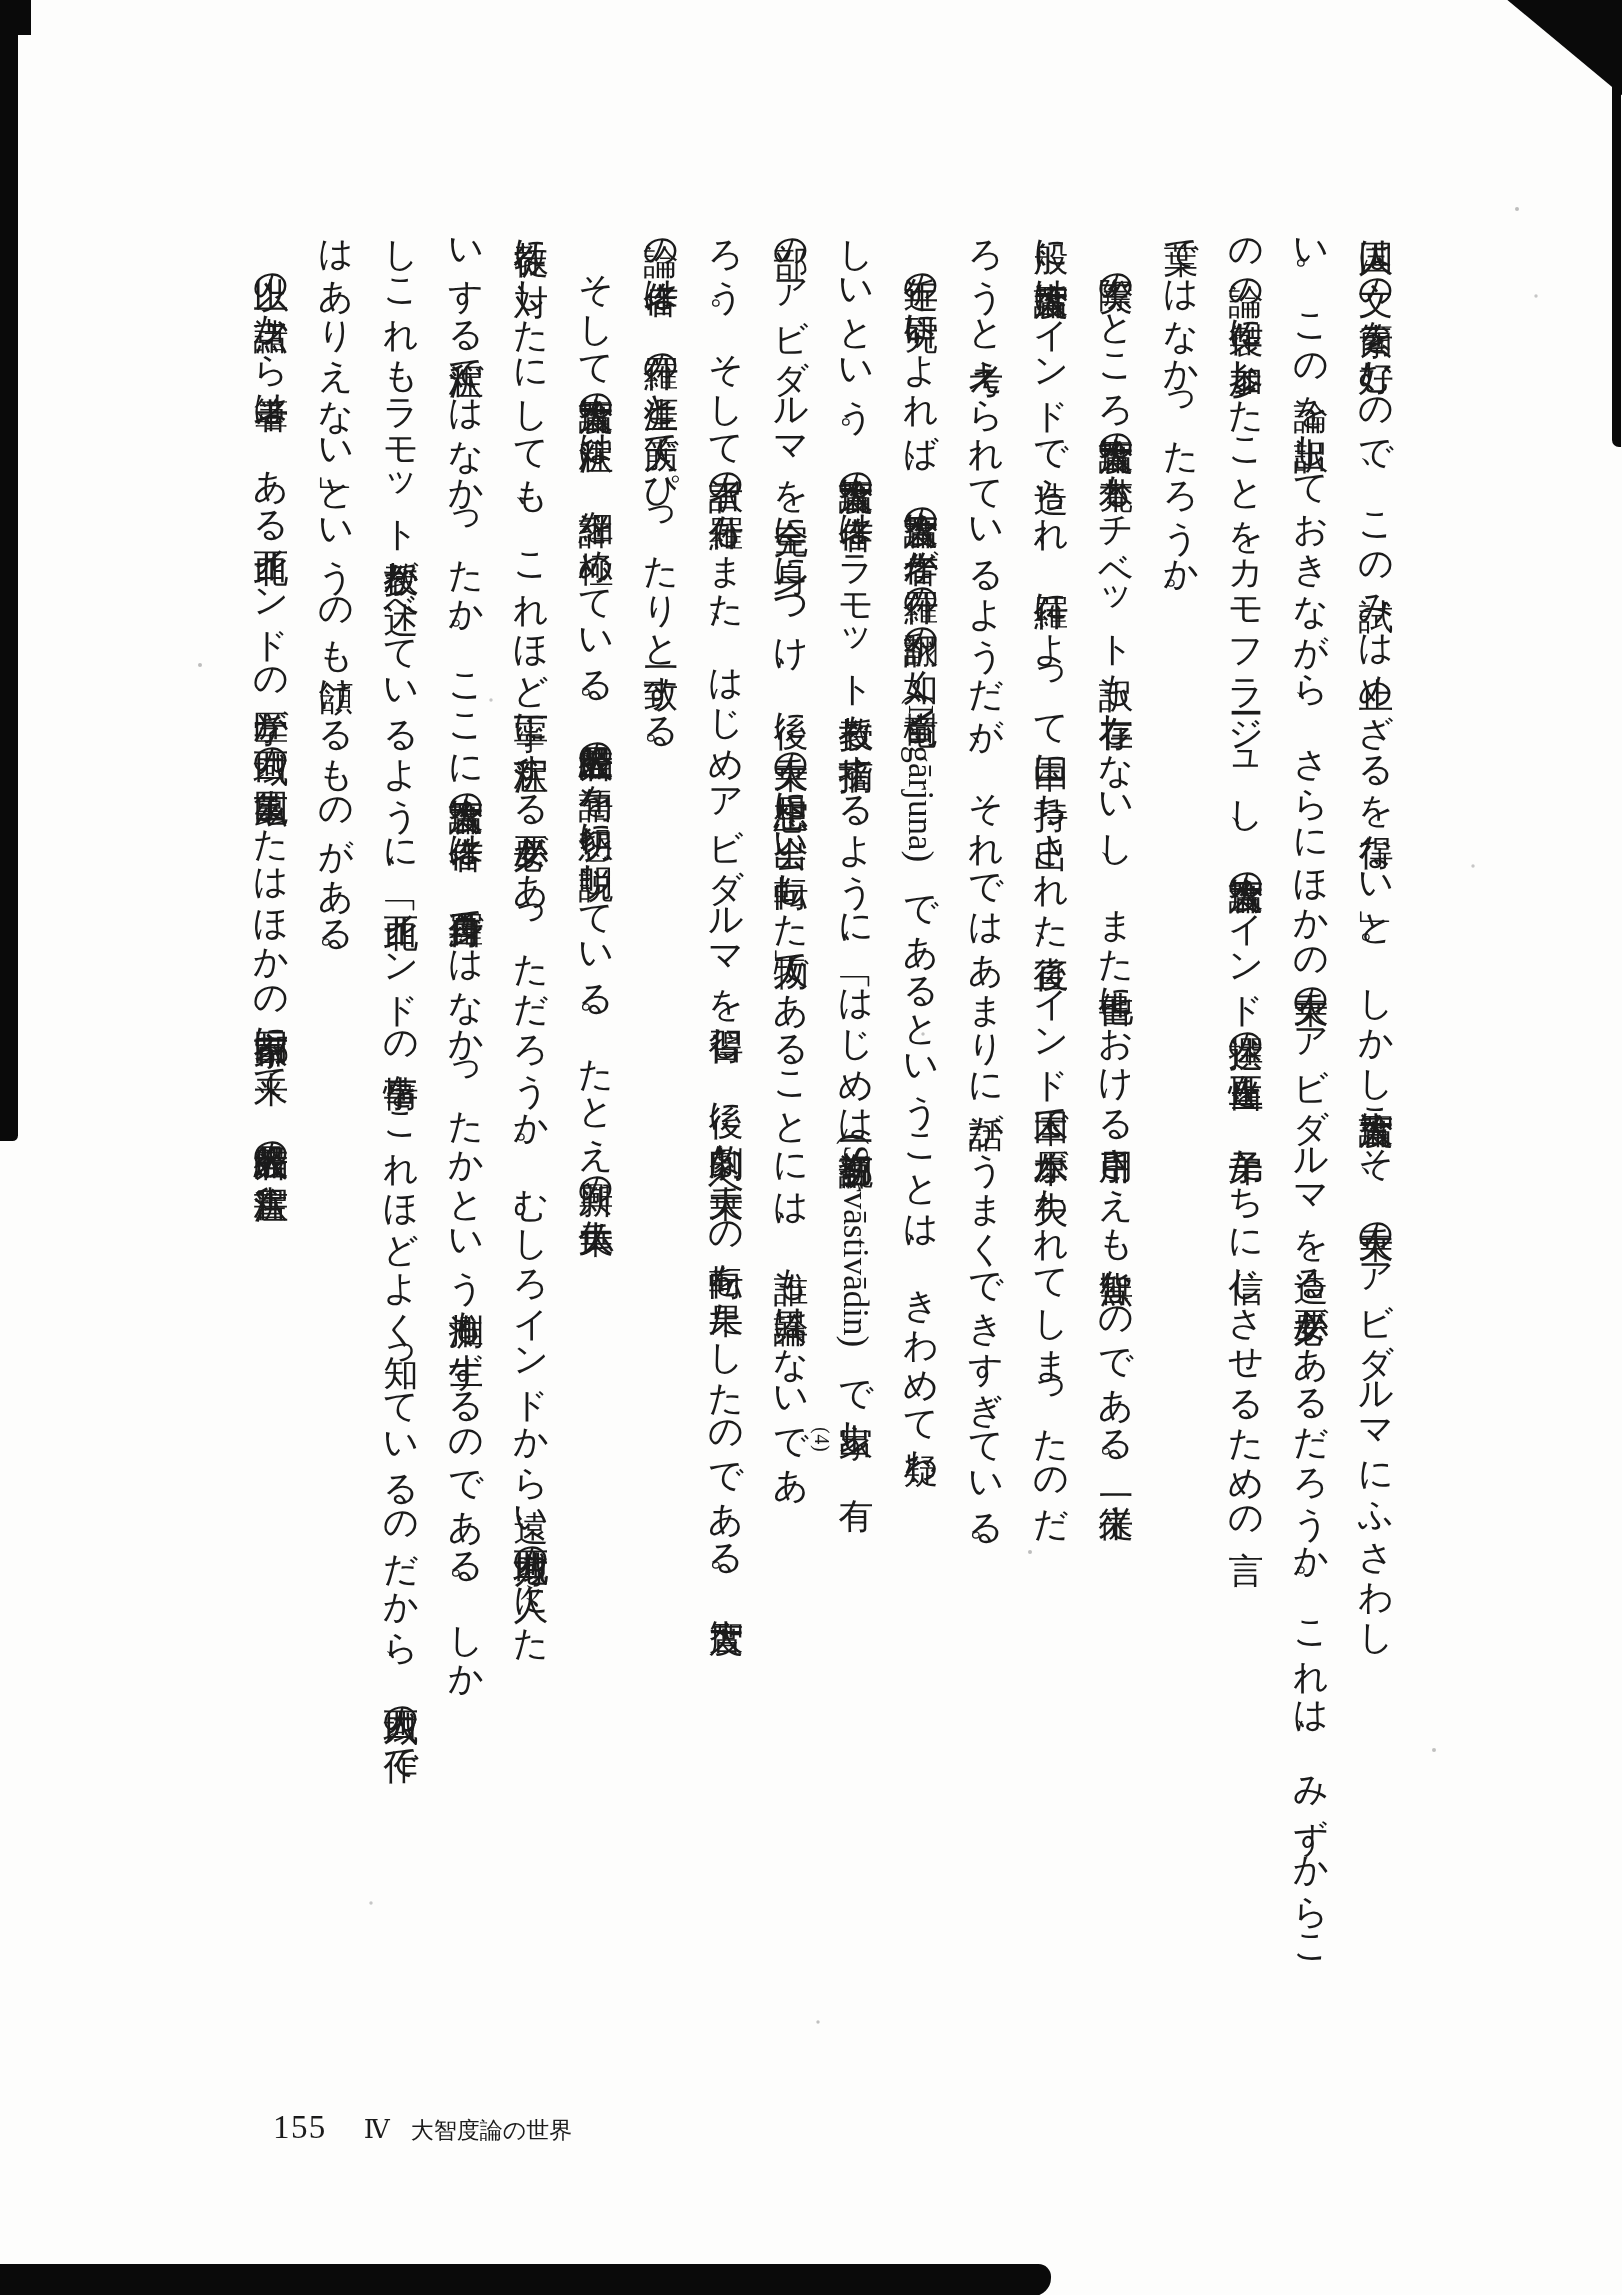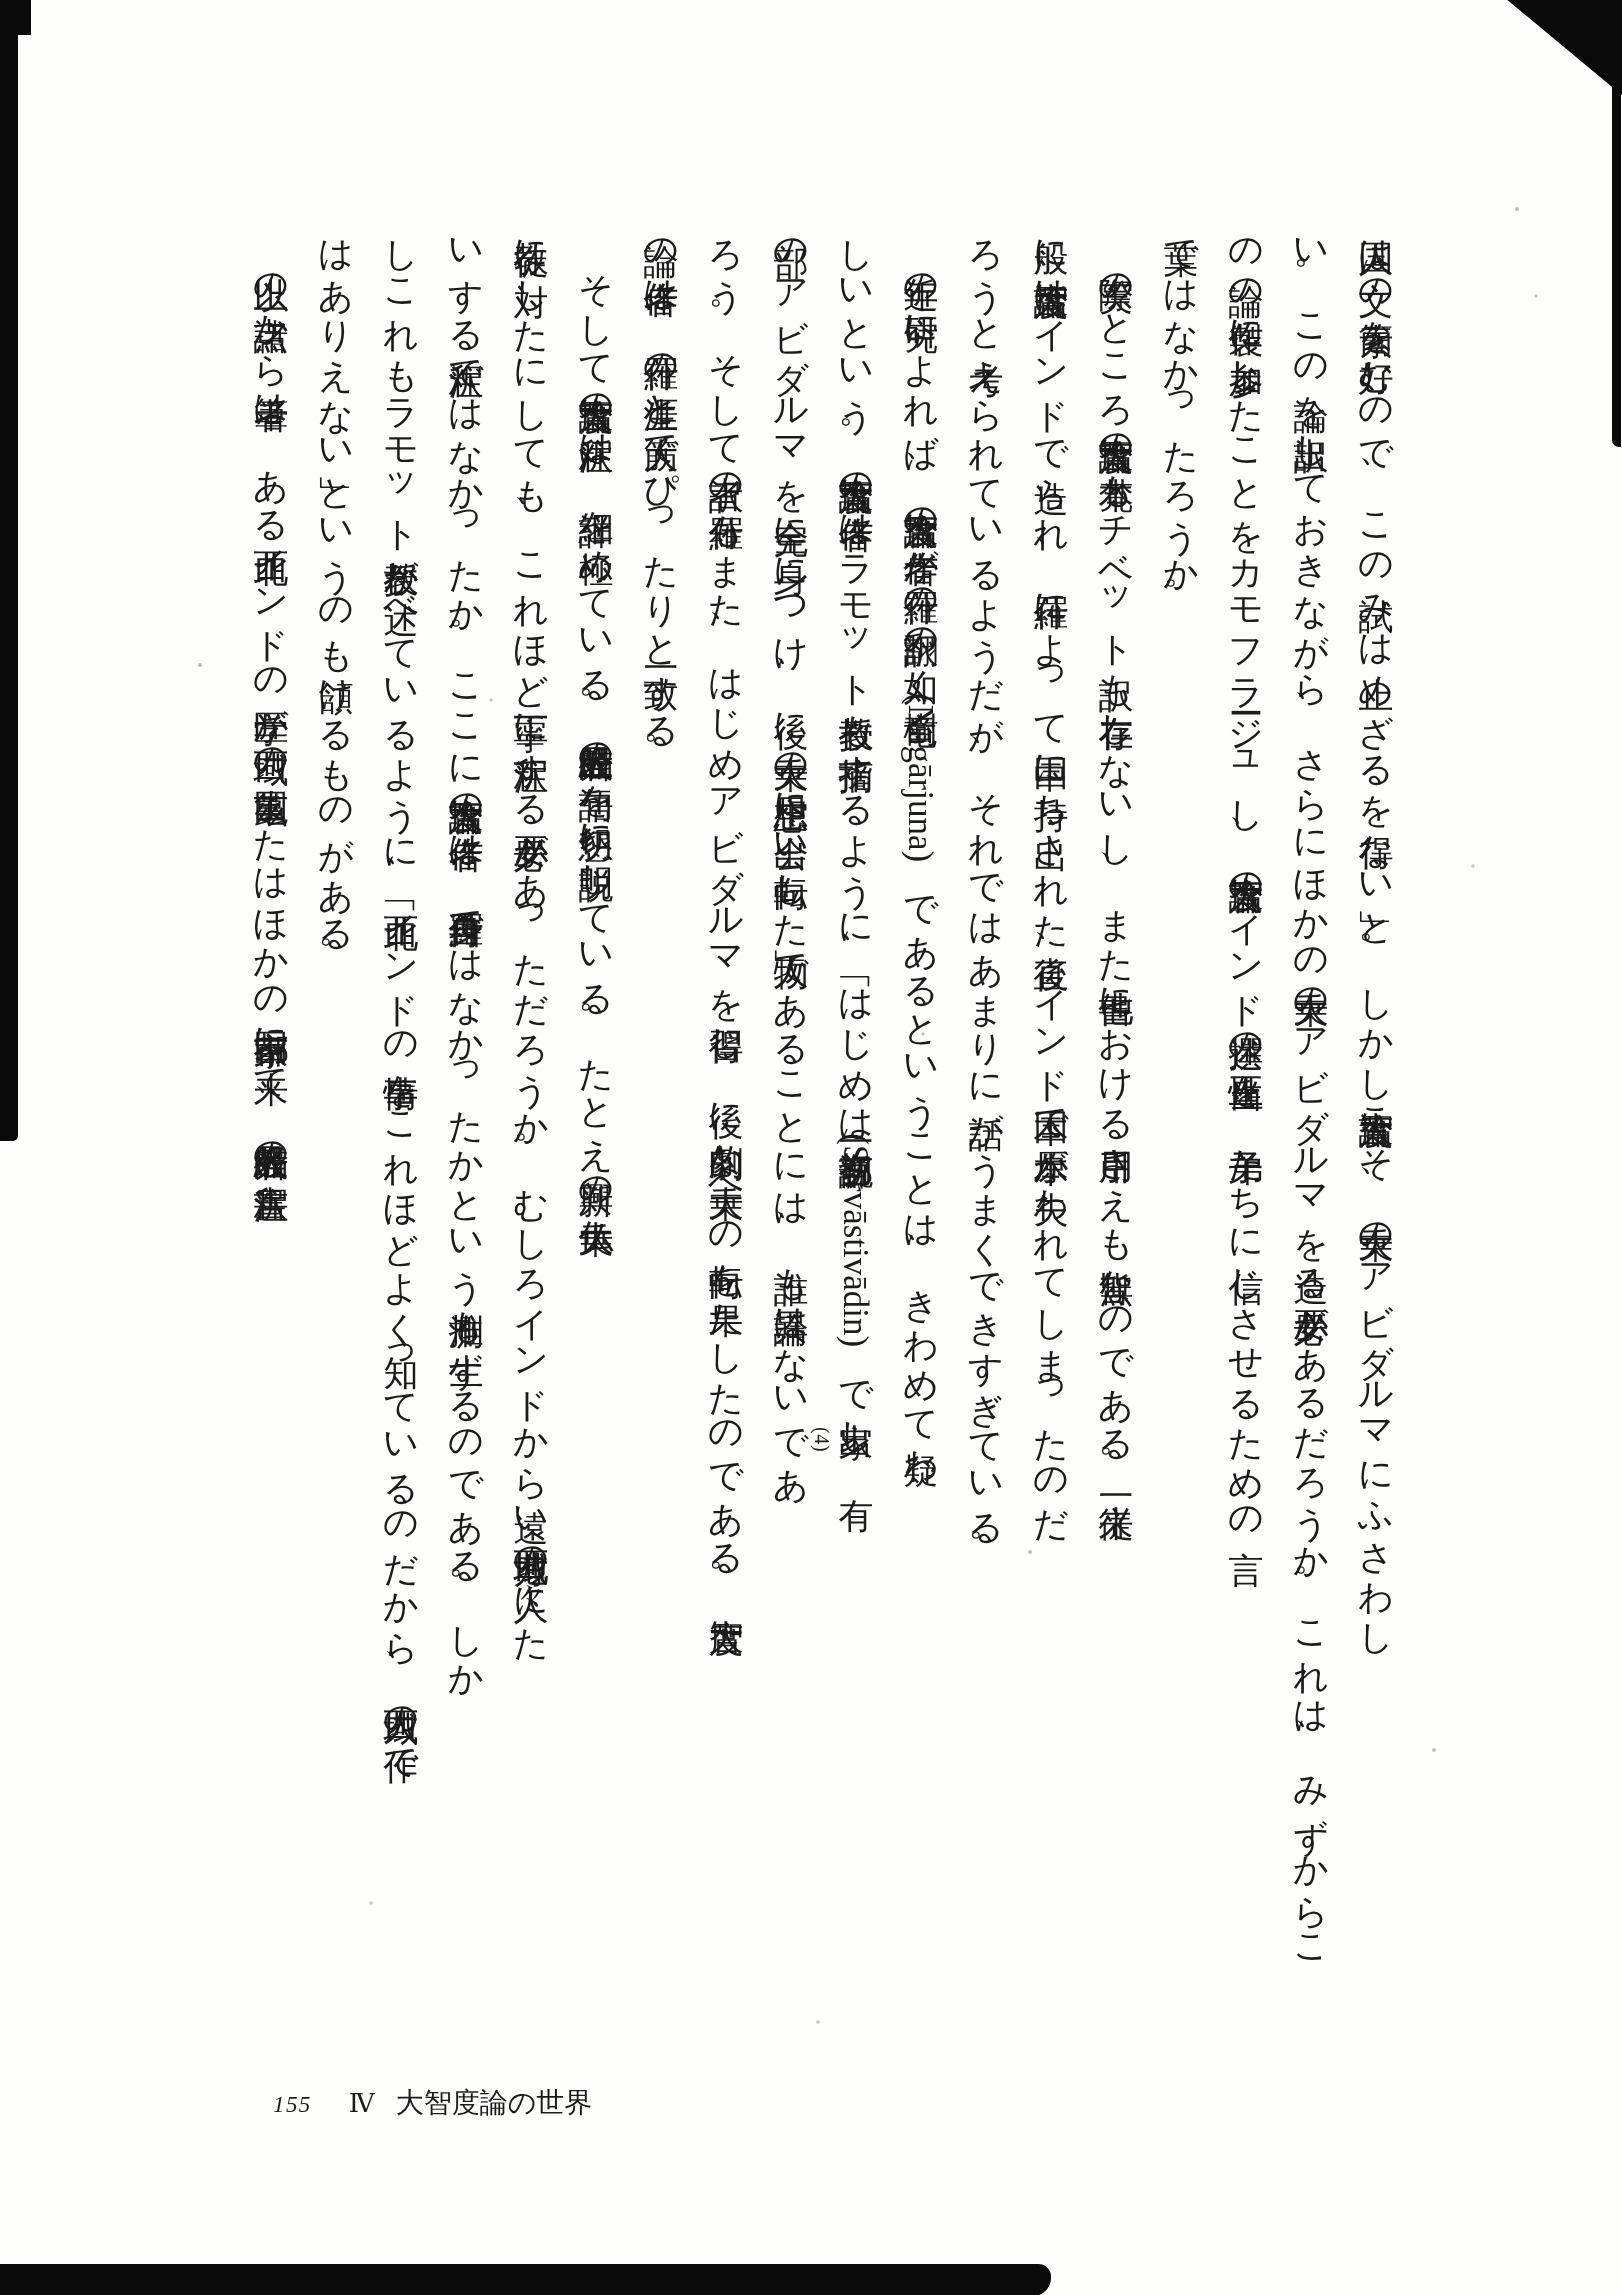--- a/index.html
+++ b/index.html
@@ -50,23 +50,23 @@
     left:811px;top:1427px;
     writing-mode:vertical-rl;text-orientation:mixed;
     font-size:20px;line-height:21px;
     letter-spacing:0.7px;
   }
   
   .footer{
     position:absolute;left:273px;top:2084px;height:43px;
     display:flex;align-items:baseline;
   }
-  .pagenum{font-style:italic;font-size:23px;letter-spacing:1.4px;}
+  .pagenum{font-size:33px;letter-spacing:1.4px;margin-top:25px;}
   .chapmark{margin-left:37px;font-size:26px;}
-  .chaptitle{margin-left:21px;font-size:28px;letter-spacing:0px;}
+  .chaptitle{margin-left:21px;font-size:23px;letter-spacing:0px;}
 </style>
 </head>
 <body>
 
 <div class="page">
 
   <div class="art art-topleft"></div>
   <div class="art art-leftstrip"></div>
   <div class="art art-bottomstrip"></div>
   <div class="art art-cornerwedge"></div>

